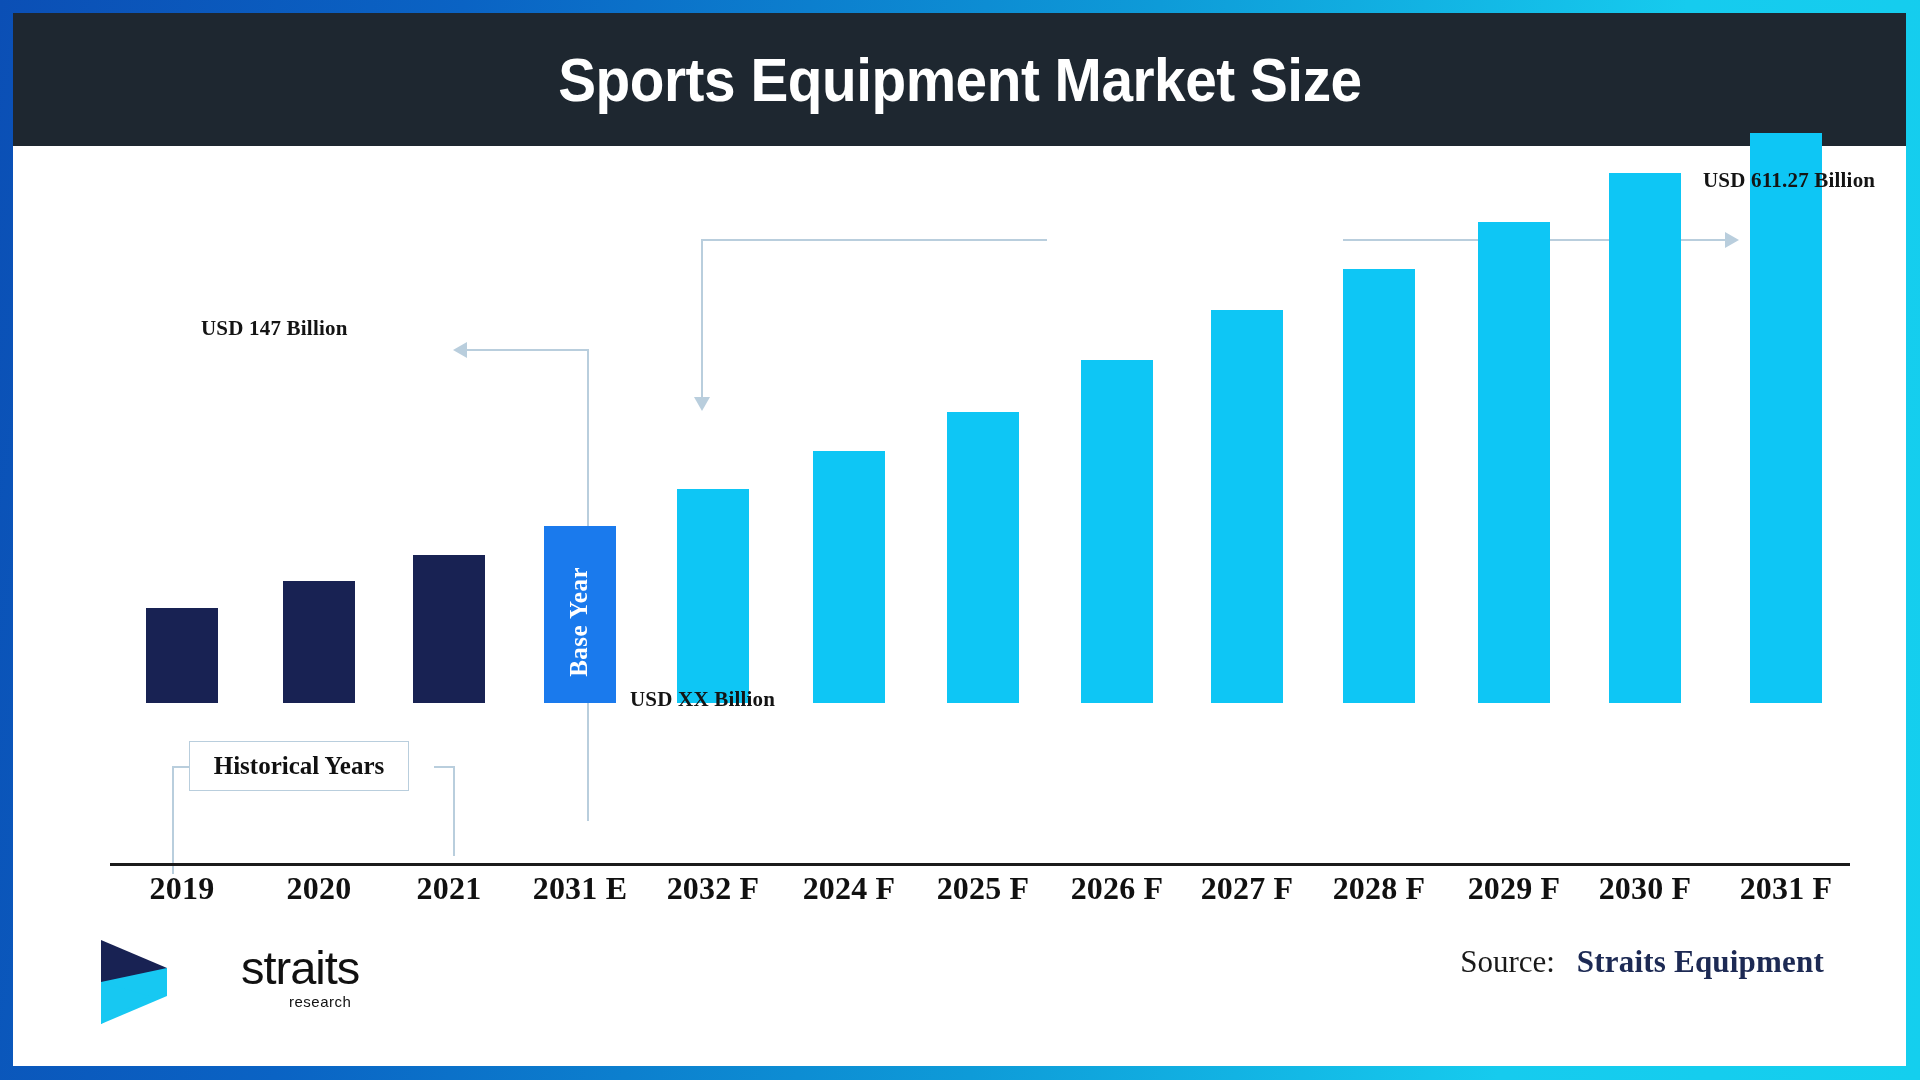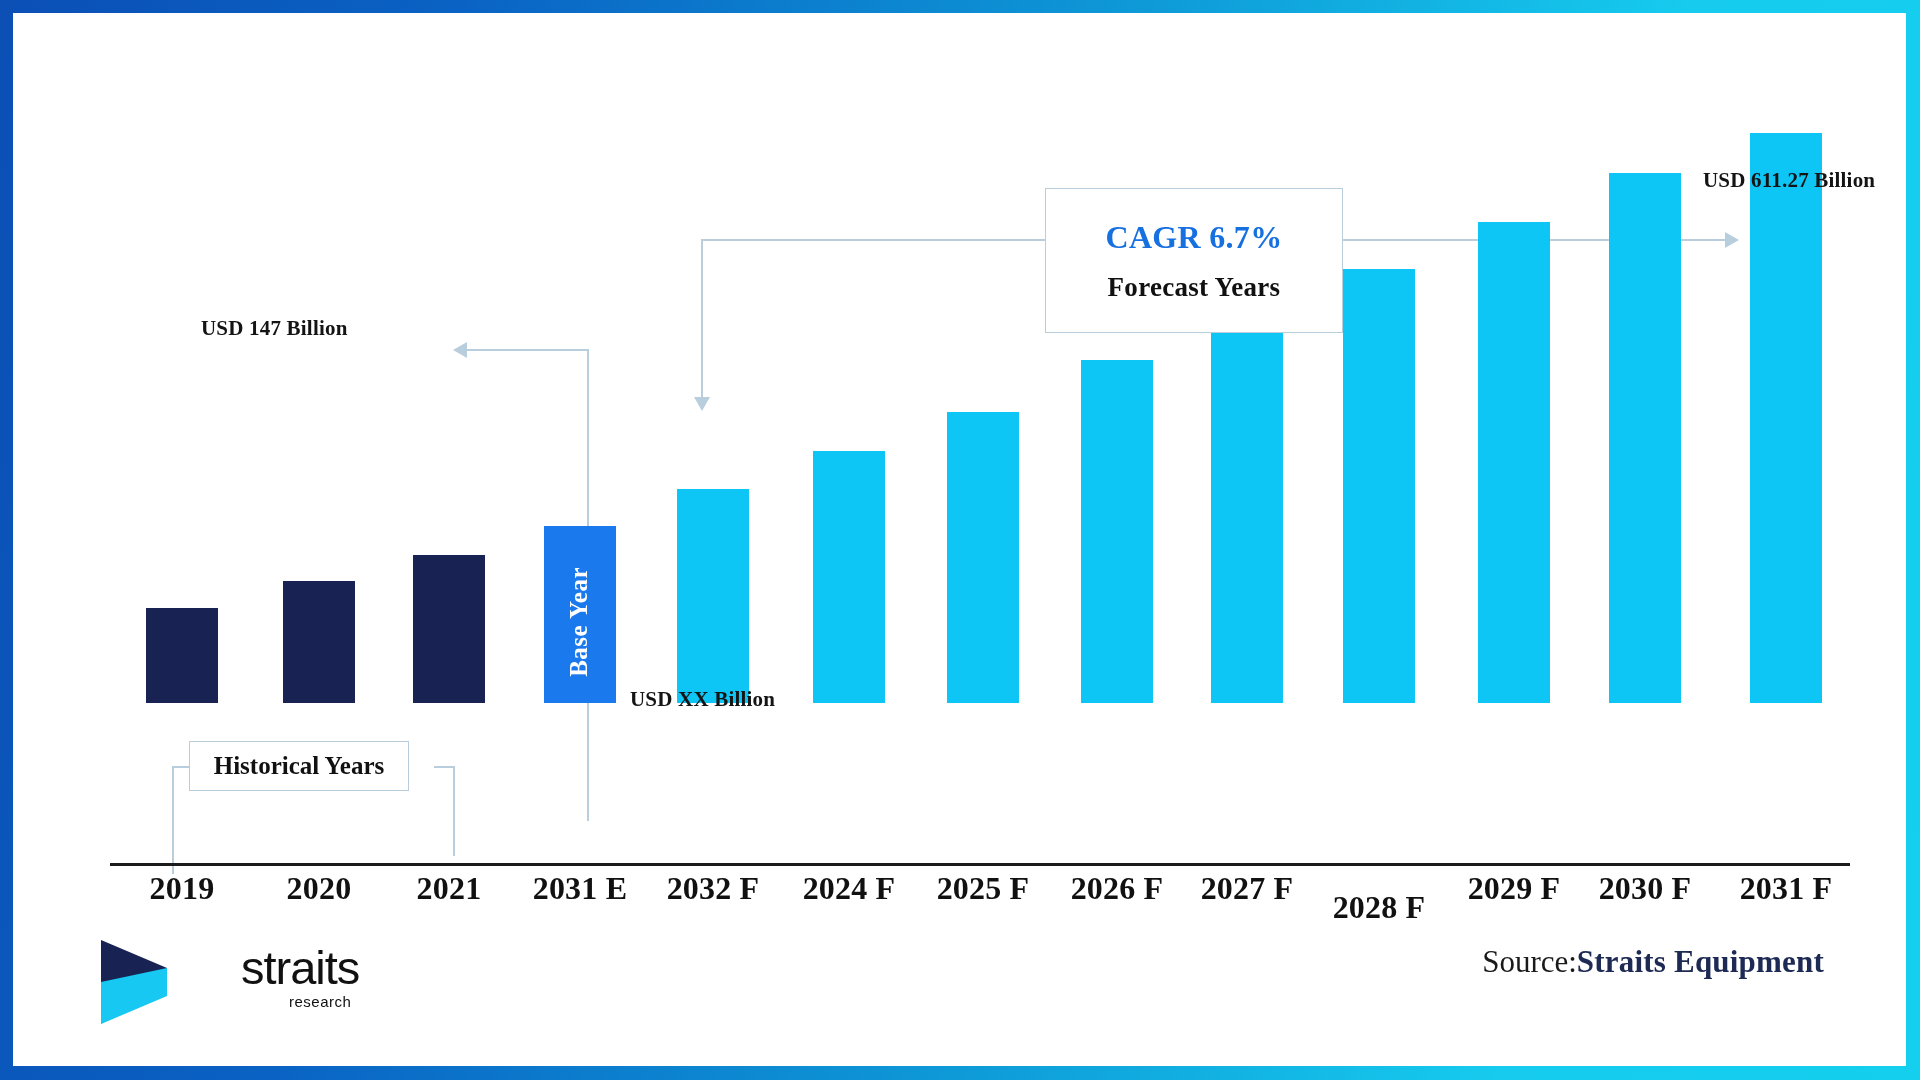--- a/index.html
+++ b/index.html
@@ -112,31 +112,34 @@
     font-family:"Liberation Sans", sans-serif;
     font-size:47px; color:#111111; letter-spacing:-1px; line-height:1;
   }
   #logo-sub {
     position:absolute; left:196px; top:60px;
     font-family:Liberation Sans, sans-serif;
     font-size:15px; color:#111111; letter-spacing:0.5px; line-height:1;
   }
   #source-wrap {
     position:absolute; right:82px; top:28px;
-    display:flex; align-items:baseline; 
+    display:flex; align-items:baseline; gap:22px;
   }
   #source-label { font-size:31px; color:#1a1a1a; }
   #source-value { font-size:31px; font-weight:bold; color:#1d2a54; letter-spacing:0.2px; }
 </style>
 </head>
 <body>
 
 <div id="frame">
   <div id="page">
 
+    <div id="header">
+      <div id="header-title">Sports Equipment Market Size</div>
+    </div>
 
     <div id="chart">
 
       <div class="ln lnh" style="left:1330px; top:93px; width:385px;"></div>
       <div class="arrow arrow-right" style="left:1712px; top:86px;"></div>
 
       <div class="ln lnh" style="left:688px; top:93px; width:346px;"></div>
       <div class="ln lnv" style="left:688px; top:93px; height:160px;"></div>
       <div class="arrow arrow-down" style="left:681px; top:251px;"></div>
 
@@ -173,29 +176,25 @@
 
       <div class="xlabel" style="left:99px;">2019</div>
       <div class="xlabel" style="left:236px;">2020</div>
       <div class="xlabel" style="left:366px;">2021</div>
       <div class="xlabel" style="left:497px;">2031 E</div>
       <div class="xlabel" style="left:630px;">2032 F</div>
       <div class="xlabel" style="left:766px;">2024 F</div>
       <div class="xlabel" style="left:900px;">2025 F</div>
       <div class="xlabel" style="left:1034px;">2026 F</div>
       <div class="xlabel" style="left:1164px;">2027 F</div>
-      <div class="xlabel" style="left:1296px;margin-top:19px;">2028 F</div>
+      <div class="xlabel" style="left:1296px;">2028 F</div>
       <div class="xlabel" style="left:1431px;">2029 F</div>
       <div class="xlabel" style="left:1562px;">2030 F</div>
       <div class="xlabel" style="left:1703px;">2031 F</div>
 
-      <div class="anno-box" id="cagr-box">
-        <div id="cagr-value">CAGR 6.7%</div>
-        <div id="cagr-sub">Forecast Years</div>
-      </div>
 
       <div class="anno-box" id="hist-box">
         <div id="hist-label">Historical Years</div>
       </div>
 
       <div class="val-label" id="val-right">USD 611.27 Billion</div>
       <div class="val-label" id="val-left">USD 147 Billion</div>
       <div class="val-label" id="val-mid">USD XX Billion</div>
     </div>
 

